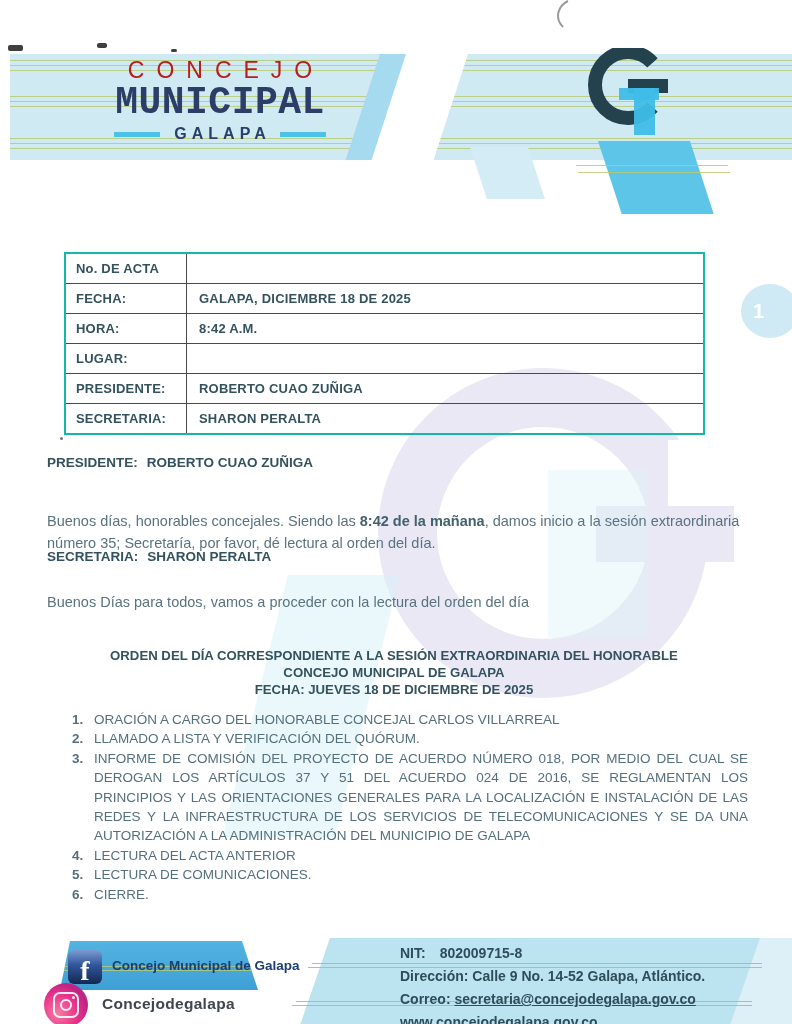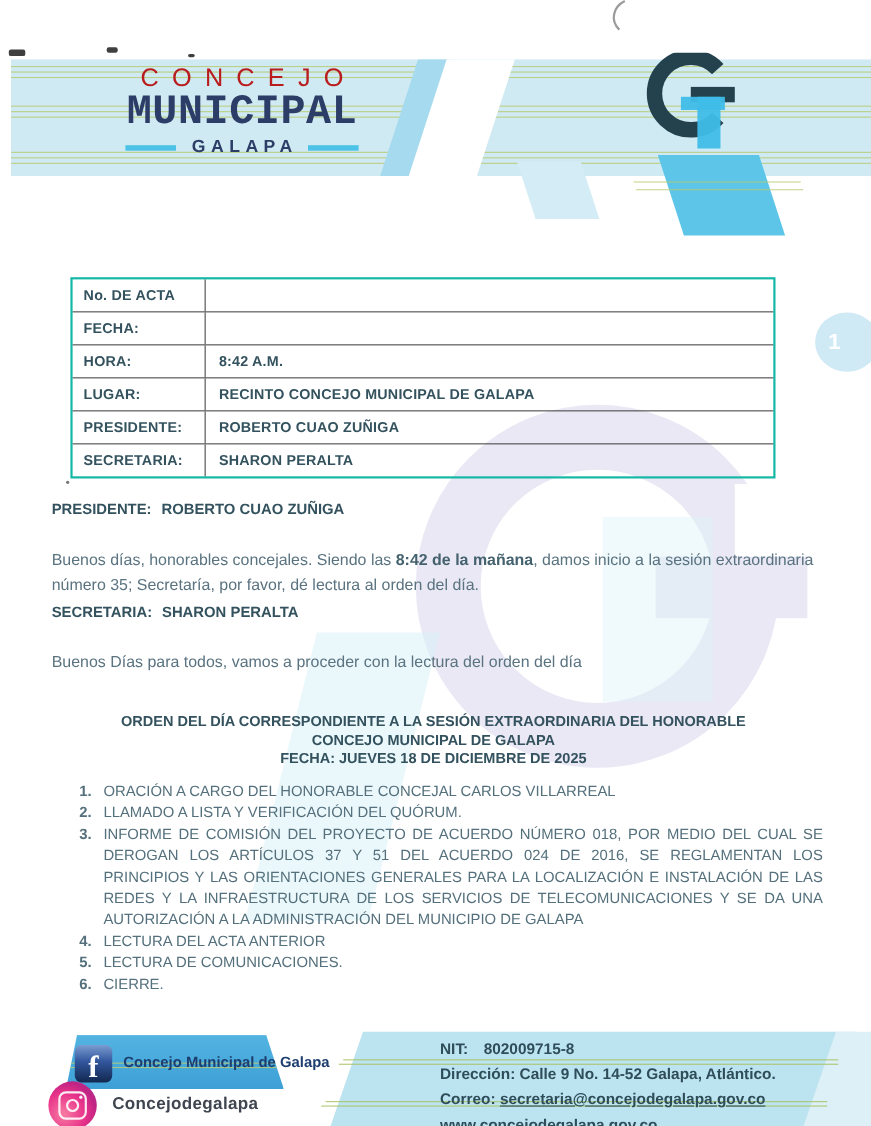--- a/index.html
+++ b/index.html
@@ -152,44 +152,44 @@
   <div class="page-bubble">
     <span>1</span>
   </div>
 
   <div class="acta">
     <div class="tr">
       <div class="tl">No. DE ACTA</div>
     </div>
     <div class="tr">
       <div class="tl">FECHA:</div>
+      <div class="tv">GALAPA, DICIEMBRE 18 DE 2025</div>
     </div>
     <div class="tr">
       <div class="tl">HORA:</div>
       <div class="tv">8:42 A.M.</div>
     </div>
     <div class="tr">
       <div class="tl">LUGAR:</div>
-      <div class="tv">RECINTO CONCEJO MUNICIPAL DE GALAPA</div>
     </div>
     <div class="tr">
       <div class="tl">PRESIDENTE:</div>
       <div class="tv">ROBERTO CUAO ZUÑIGA</div>
     </div>
     <div class="tr">
       <div class="tl">SECRETARIA:</div>
       <div class="tv">SHARON PERALTA</div>
     </div>
   </div>
 
   <div class="speaker" style="top:455px">
     <span>PRESIDENTE:</span><span class="nm">ROBERTO CUAO ZUÑIGA</span>
   </div>
 
-  <div class="bodyp" style="top:499px">
+  <div class="bodyp" style="top:510px">
     <span>Buenos días, honorables concejales. Siendo las </span><strong>8:42 de la mañana</strong><span>, damos inicio a la sesión extraordinaria número 35; Secretaría, por favor, dé lectura al orden del día.</span>
   </div>
 
   <div class="speaker" style="top:549px">
     <span>SECRETARIA:</span><span class="nm">SHARON PERALTA</span>
   </div>
 
   <div class="bodyp" style="top:591px">Buenos Días para todos, vamos a proceder con la lectura del orden del día</div>
 
   <div class="order-hd" style="top:647px">

